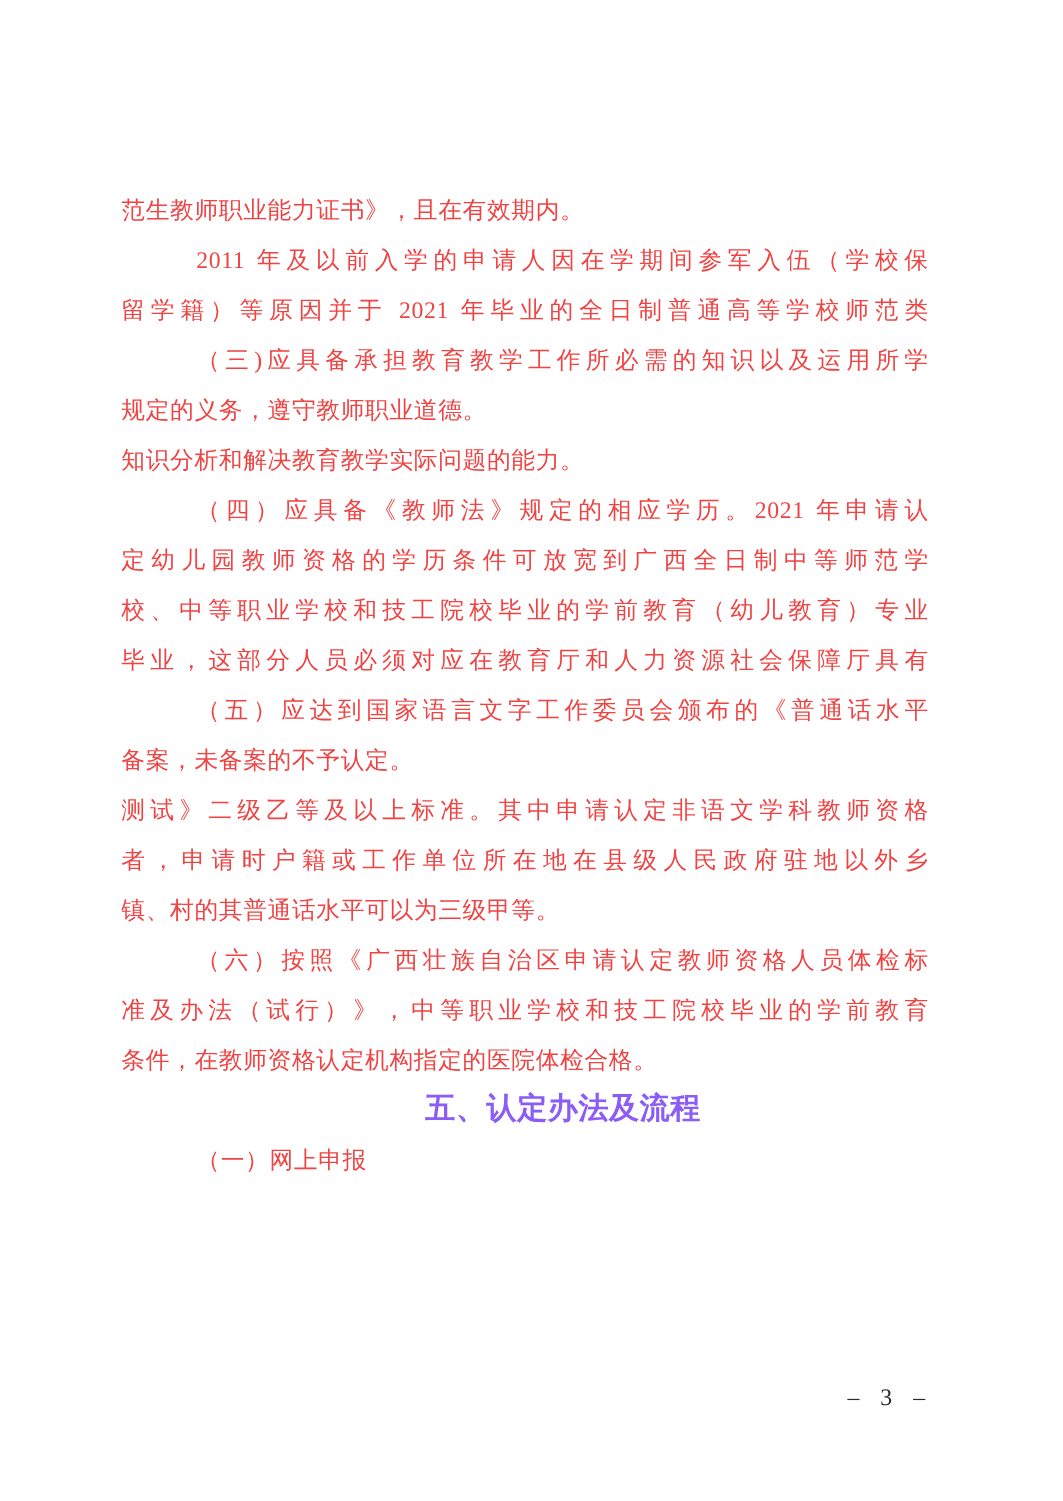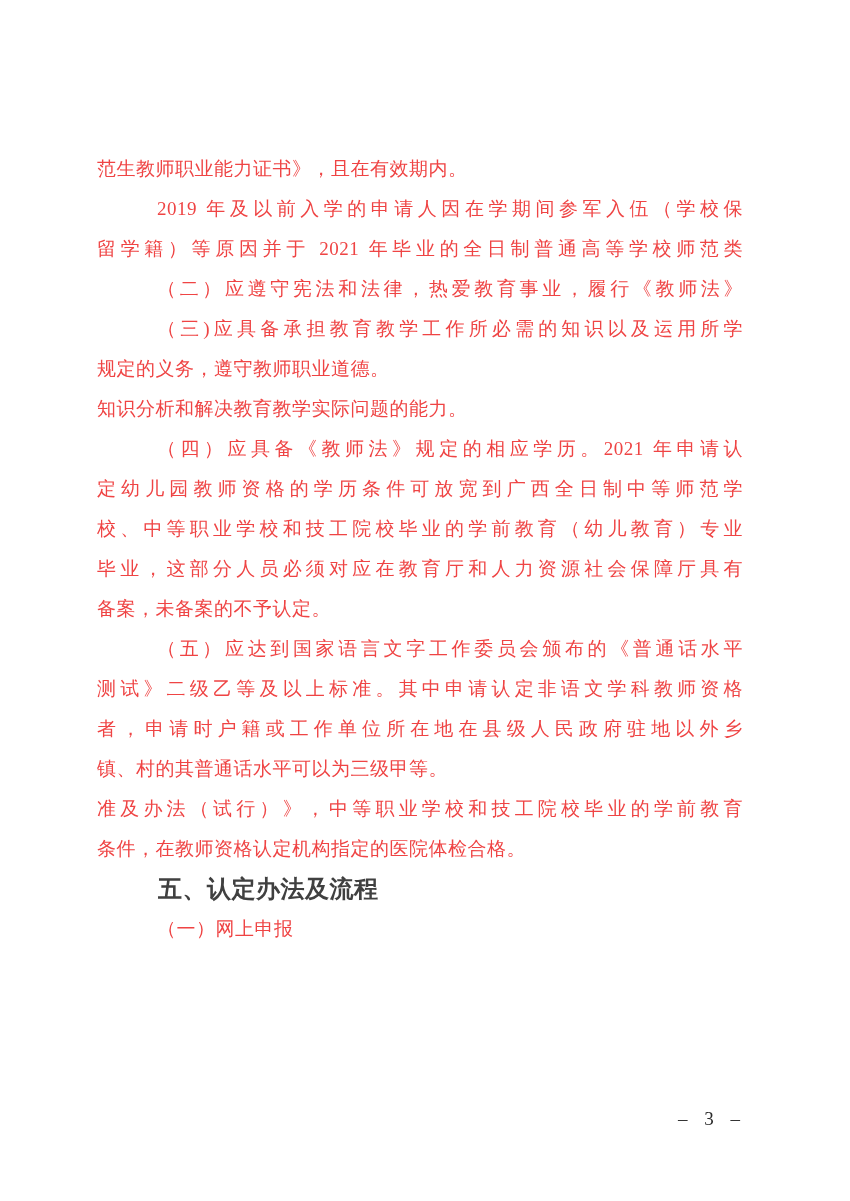--- a/index.html
+++ b/index.html
@@ -37,59 +37,60 @@
   .line.fill {
     white-space: normal;
     text-align: justify;
     text-align-last: justify;
     text-justify: inter-character;
   }
   .line.indent {
     text-indent: 60px;
   }
   .line.heading {
-    font-family: Liberation Serif, serif;
+    font-family: Liberation Mono, monospace;
     font-weight: 700;
     font-size: 24px;
-    color: #404040;
+    color: #8b5cf6;
     text-indent: 61px;
+    text-align: center;
   }
   .page-number {
     position: absolute;
     top: 1108px;
     left: 97px;
     width: 646px;
     text-align: right;
     font-size: 19px;
     color: #2b2b2b;
     letter-spacing: 3px;
     word-spacing: 6px;
     font-family: "Liberation Serif", "DejaVu Serif", serif;
   }
 </style>
 </head>
 <body>
 
 <div class="page">
   <div class="doc-body">
     <div class="line">范生教师职业能力证书》，且在有效期内。</div>
-    <div class="line indent fill">2019 年及以前入学的申请人因在学期间参军入伍（学校保</div>
+    <div class="line indent fill">2011 年及以前入学的申请人因在学期间参军入伍（学校保</div>
     <div class="line fill">留学籍）等原因并于 2021 年毕业的全日制普通高等学校师范类</div>
-    <div class="line indent fill">（二）应遵守宪法和法律，热爱教育事业，履行《教师法》</div>
     <div class="line indent fill">（三)应具备承担教育教学工作所必需的知识以及运用所学</div>
     <div class="line">规定的义务，遵守教师职业道德。</div>
     <div class="line">知识分析和解决教育教学实际问题的能力。</div>
     <div class="line indent fill">（四）应具备《教师法》规定的相应学历。2021 年申请认</div>
     <div class="line fill">定幼儿园教师资格的学历条件可放宽到广西全日制中等师范学</div>
     <div class="line fill">校、中等职业学校和技工院校毕业的学前教育（幼儿教育）专业</div>
     <div class="line fill">毕业，这部分人员必须对应在教育厅和人力资源社会保障厅具有</div>
+    <div class="line indent fill">（五）应达到国家语言文字工作委员会颁布的《普通话水平</div>
     <div class="line">备案，未备案的不予认定。</div>
-    <div class="line indent fill">（五）应达到国家语言文字工作委员会颁布的《普通话水平</div>
     <div class="line fill">测试》二级乙等及以上标准。其中申请认定非语文学科教师资格</div>
     <div class="line fill">者，申请时户籍或工作单位所在地在县级人民政府驻地以外乡</div>
     <div class="line">镇、村的其普通话水平可以为三级甲等。</div>
+    <div class="line indent fill">（六）按照《广西壮族自治区申请认定教师资格人员体检标</div>
     <div class="line fill">准及办法（试行）》，中等职业学校和技工院校毕业的学前教育</div>
     <div class="line">条件，在教师资格认定机构指定的医院体检合格。</div>
     <div class="line heading">五、认定办法及流程</div>
     <div class="line indent">（一）网上申报</div>
   </div>
   <div class="page-number">– 3 –</div>
 </div>
 
 </body></html>

